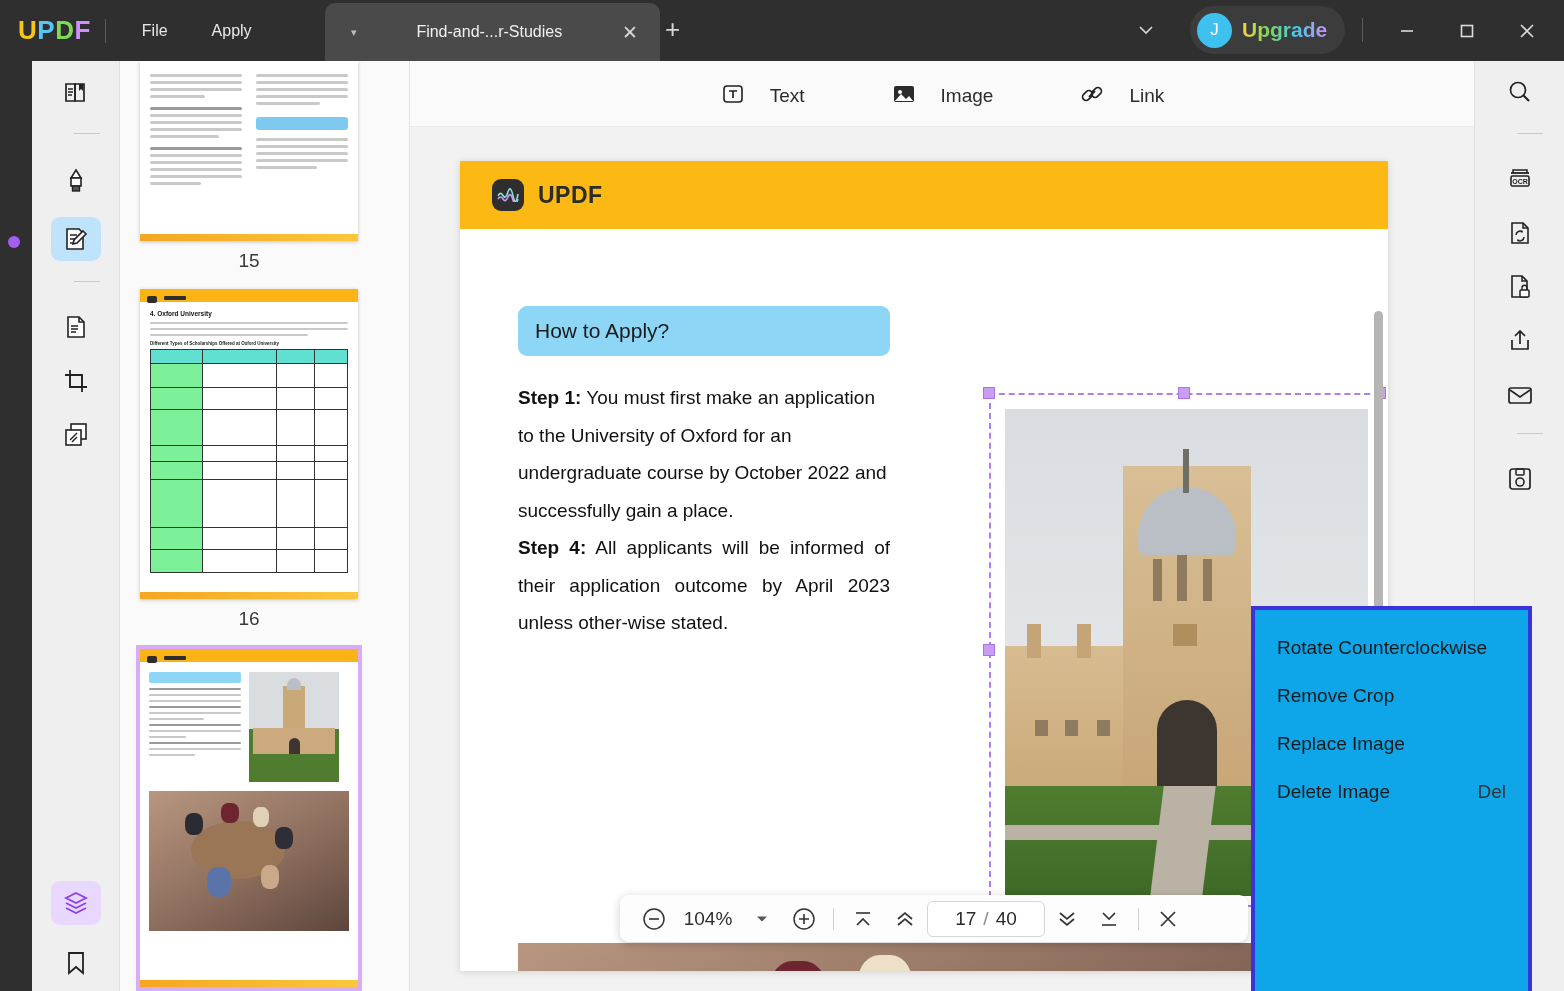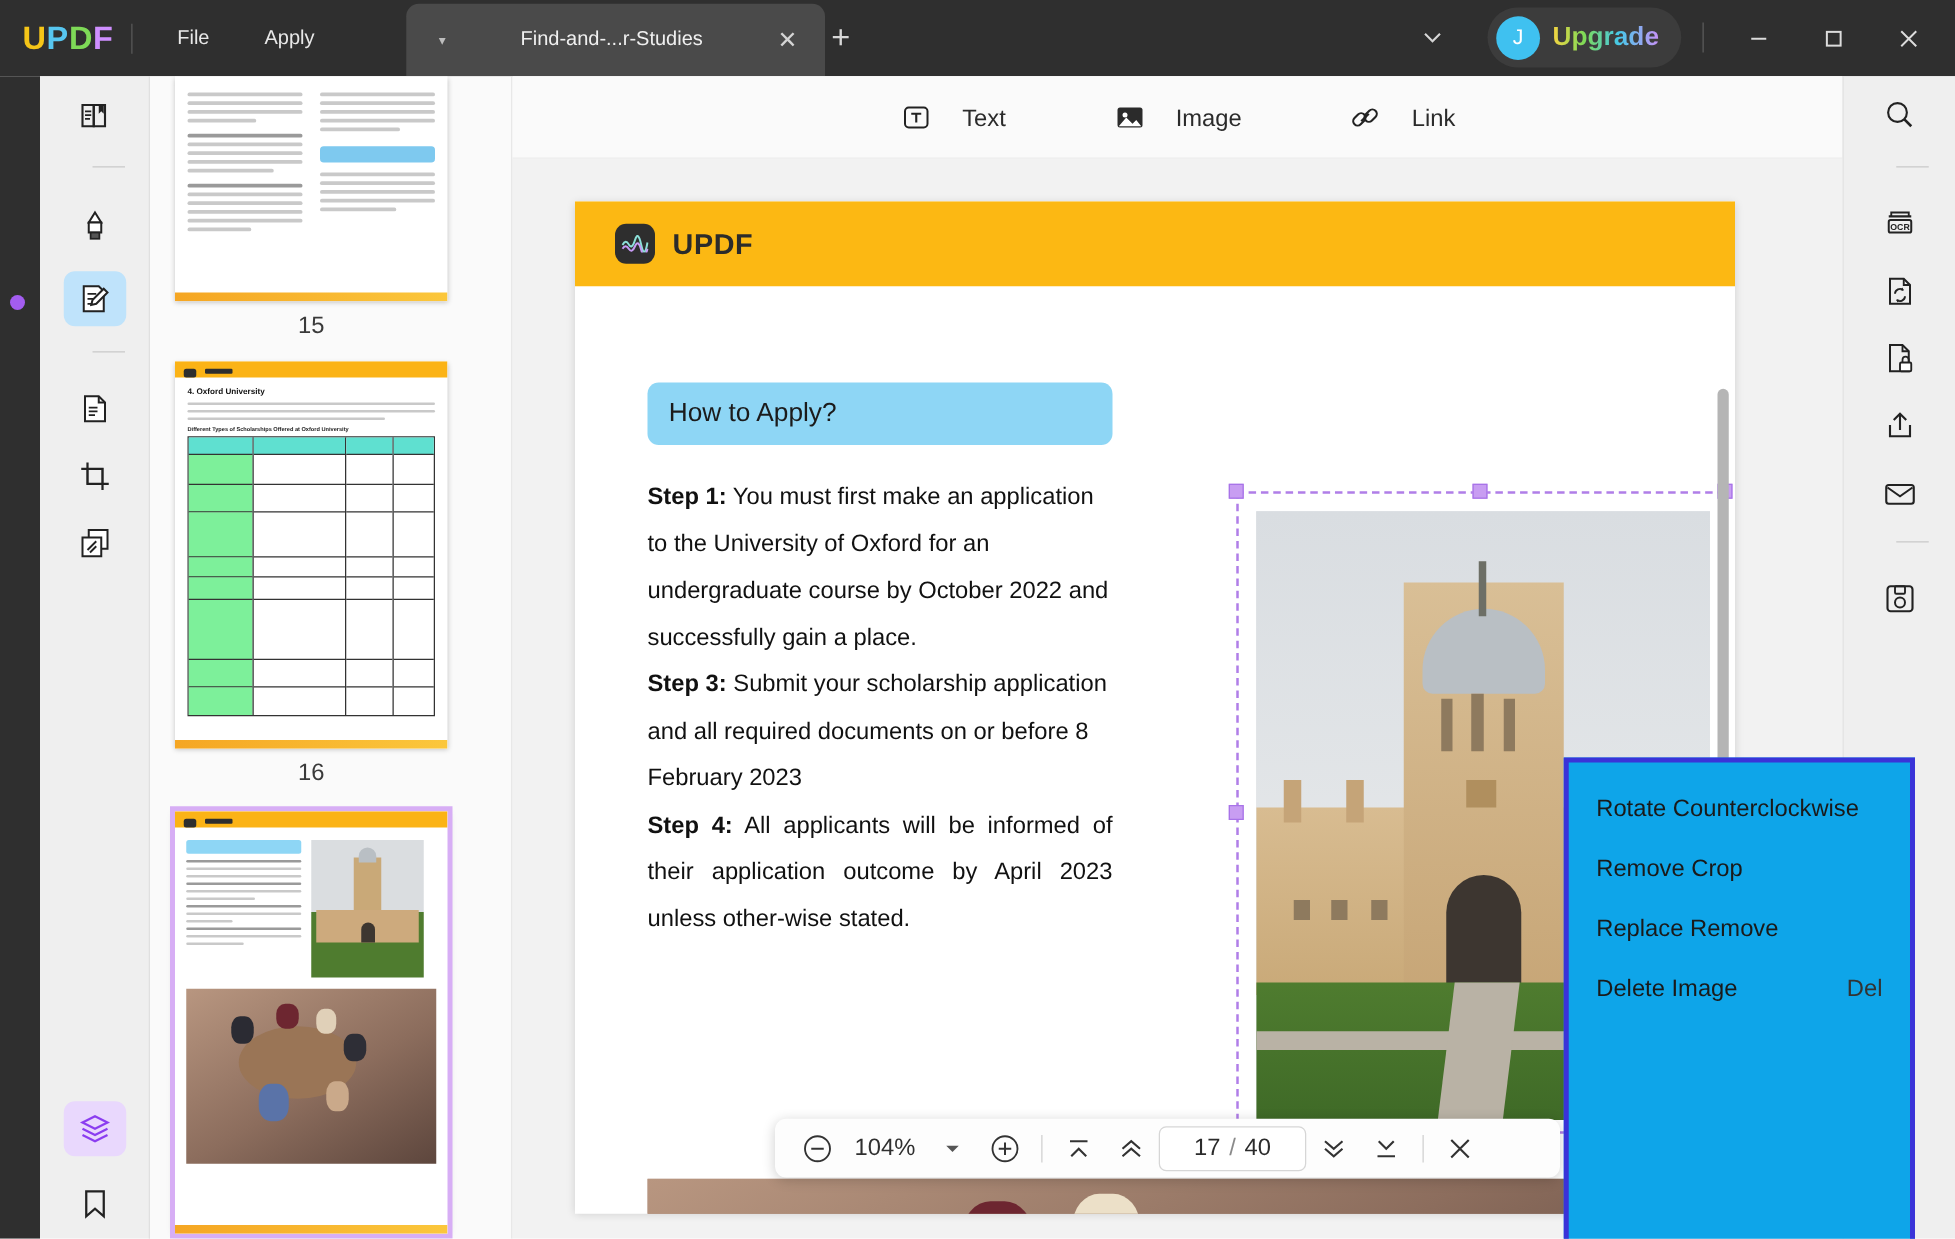--- a/index.html
+++ b/index.html
@@ -573,21 +573,20 @@
         </div>
         <div class="page-logo-text">UPDF</div>
       </div>
 
       <div class="howbox">
         <span class="howbox-text">How to Apply?</span>
       </div>
 
       <div class="steps">
         <p><b>Step 1:</b><span> You must first make an application to the University of Oxford for an undergraduate course by October 2022 and successfully gain a place.</span></p>
-        <p><b>Step 3:</b><span> Submit your scholarship application and all required documents on or before 8 February 2023</span></p>
         <p class="just"><b>Step 4:</b><span> All applicants will be informed of their application outcome by April 2023 unless other-wise stated.</span></p>
       </div>
 
       <div class="sel-img">
         <div class="photo-oxford">
           <div class="ox-sky"></div>
           <div class="ox-tree"></div>
           <div class="ox-wallL"></div>
           <div class="ox-wallR"></div>
           <div class="ox-chim" style="left:22px;bottom:238px;"></div>
@@ -752,21 +751,21 @@
   <div class="ctxmenu">
     <div class="ctx-item">
       <span>Rotate Counterclockwise</span>
       <span class="ctx-short"></span>
     </div>
     <div class="ctx-item">
       <span>Remove Crop</span>
       <span class="ctx-short"></span>
     </div>
     <div class="ctx-item">
-      <span>Replace Remove</span>
+      <span>Replace Image</span>
       <span class="ctx-short"></span>
     </div>
     <div class="ctx-item">
       <span>Delete Image</span>
       <span class="ctx-short">Del</span>
     </div>
   </div>
 
 </div>
 

